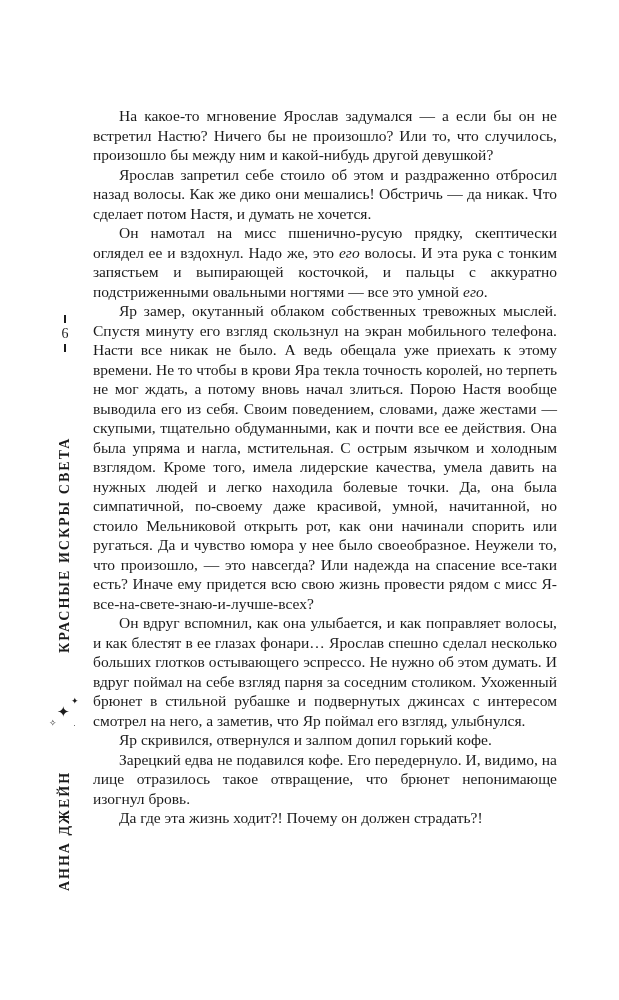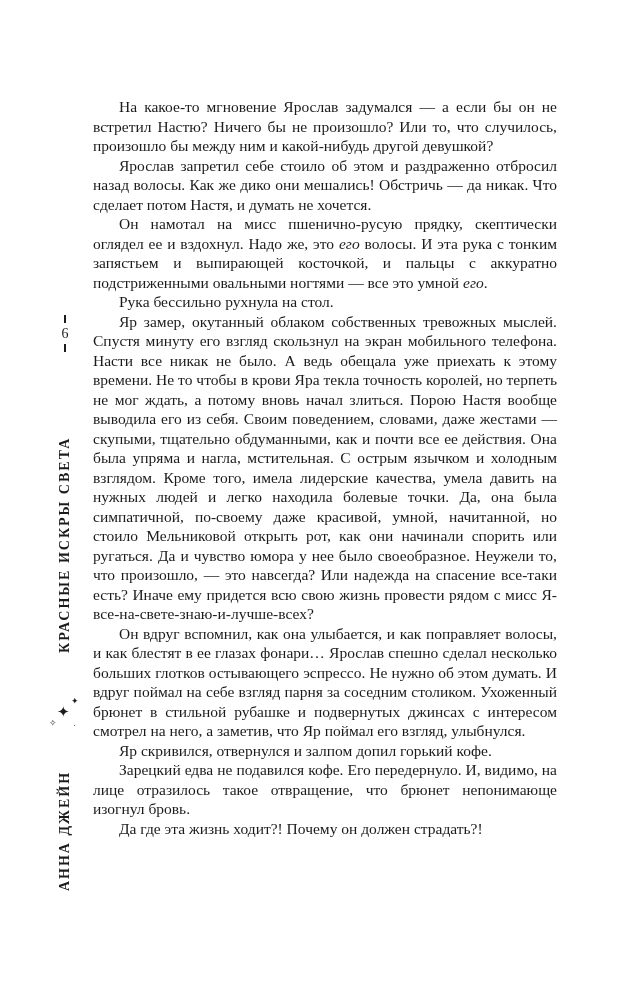--- a/index.html
+++ b/index.html
@@ -13,21 +13,21 @@
     height: 1000px;
     background: #ffffff;
     font-family: "Liberation Serif", serif;
     color: #1b1b1b;
     overflow: hidden;
   }
   
   .book-text {
     position: absolute;
     left: 93px;
-    top: 97px;
+    top: 106px;
     width: 464px;
     font-size: 15.5px;
     line-height: 19.5px;
     text-align: justify;
     hyphens: auto;
     -webkit-hyphens: auto;
   }
   .book-text p {
     margin: 0;
     text-indent: 26px;
@@ -109,21 +109,20 @@
     <span class="s-tiny">✧</span>
     <span class="s-dot">·</span>
   </div>
 
   <div class="vertical-label author">АННА ДЖЕЙН</div>
 
   <div class="book-text">
       <p><span>На какое-то мгновение Ярослав задумался — а если бы он не встретил Настю? Ничего бы не произошло? Или то, что случилось, произошло бы между ним и какой-нибудь другой девушкой?</span></p>
       <p><span>Ярослав запретил себе стоило об этом и раздраженно отбросил назад волосы. Как же дико они мешались! Обстричь — да никак. Что сделает потом Настя, и думать не хочется.</span></p>
       <p><span>Он намотал на мисс пшенично-русую прядку, скептически оглядел ее и вздохнул. Надо же, это </span><em>его</em><span> волосы. И эта рука с тонким запястьем и выпирающей косточкой, и пальцы с аккуратно подстриженными овальными ногтями — все это умной </span><em>его</em><span>.</span></p>
-      <p><span>Рука бессильно рухнула на стол.</span></p>
       <p><span>Яр замер, окутанный облаком собственных тревожных мыслей. Спустя минуту его взгляд скользнул на экран мобильного телефона. Насти все никак не было. А ведь обещала уже приехать к этому времени. Не то чтобы в крови Яра текла точность королей, но терпеть не мог ждать, а потому вновь начал злиться. Порою Настя вообще выводила его из себя. Своим поведением, словами, даже жестами — скупыми, тщательно обдуманными, как и почти все ее действия. Она была упряма и нагла, мстительная. С острым язычком и холодным взглядом. Кроме того, имела лидерские качества, умела давить на нужных людей и легко находила болевые точки. Да, она была симпатичной, по-своему даже красивой, умной, начитанной, но стоило Мельниковой открыть рот, как они начинали спорить или ругаться. Да и чувство юмора у нее было своеобразное. Неужели то, что произошло, — это навсегда? Или надежда на спасение все-таки есть? Иначе ему придется всю свою жизнь провести рядом с мисс Я-все-на-свете-знаю-и-лучше-всех?</span></p>
       <p><span>Он вдруг вспомнил, как она улыбается, и как поправляет волосы, и как блестят в ее глазах фонари… Ярослав спешно сделал несколько больших глотков остывающего эспрессо. Не нужно об этом думать. И вдруг поймал на себе взгляд парня за соседним столиком. Ухоженный брюнет в стильной рубашке и подвернутых джинсах с интересом смотрел на него, а заметив, что Яр поймал его взгляд, улыбнулся.</span></p>
       <p><span>Яр скривился, отвернулся и залпом допил горький кофе.</span></p>
       <p><span>Зарецкий едва не подавился кофе. Его передернуло. И, видимо, на лице отразилось такое отвращение, что брюнет непонимающе изогнул бровь.</span></p>
       <p><span>Да где эта жизнь ходит?! Почему он должен страдать?!</span></p>
     </div>
 
 </div>
 
 </body></html>

